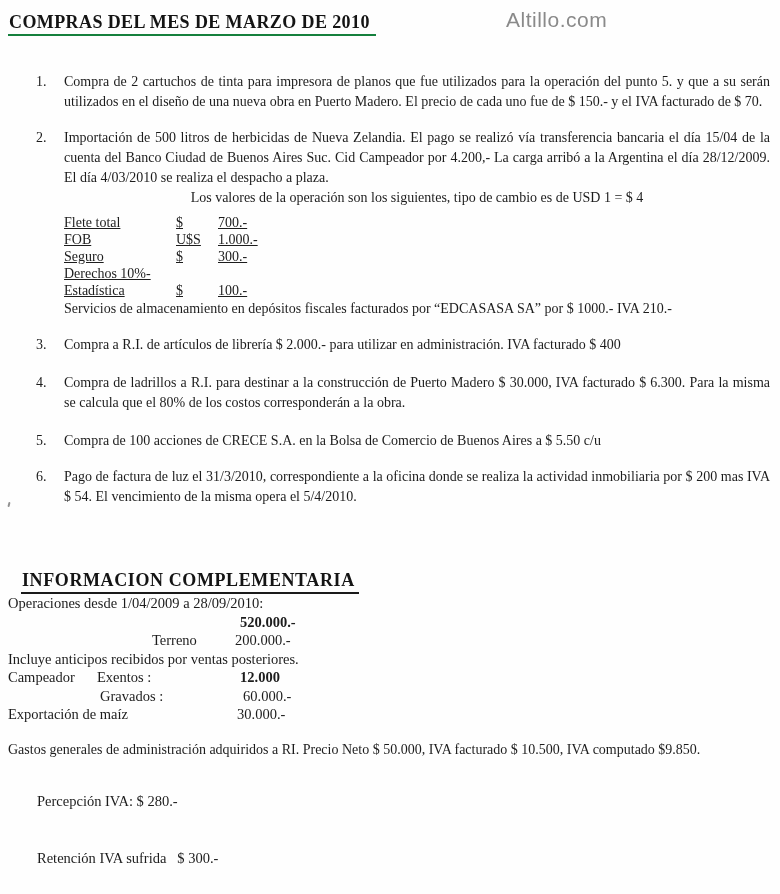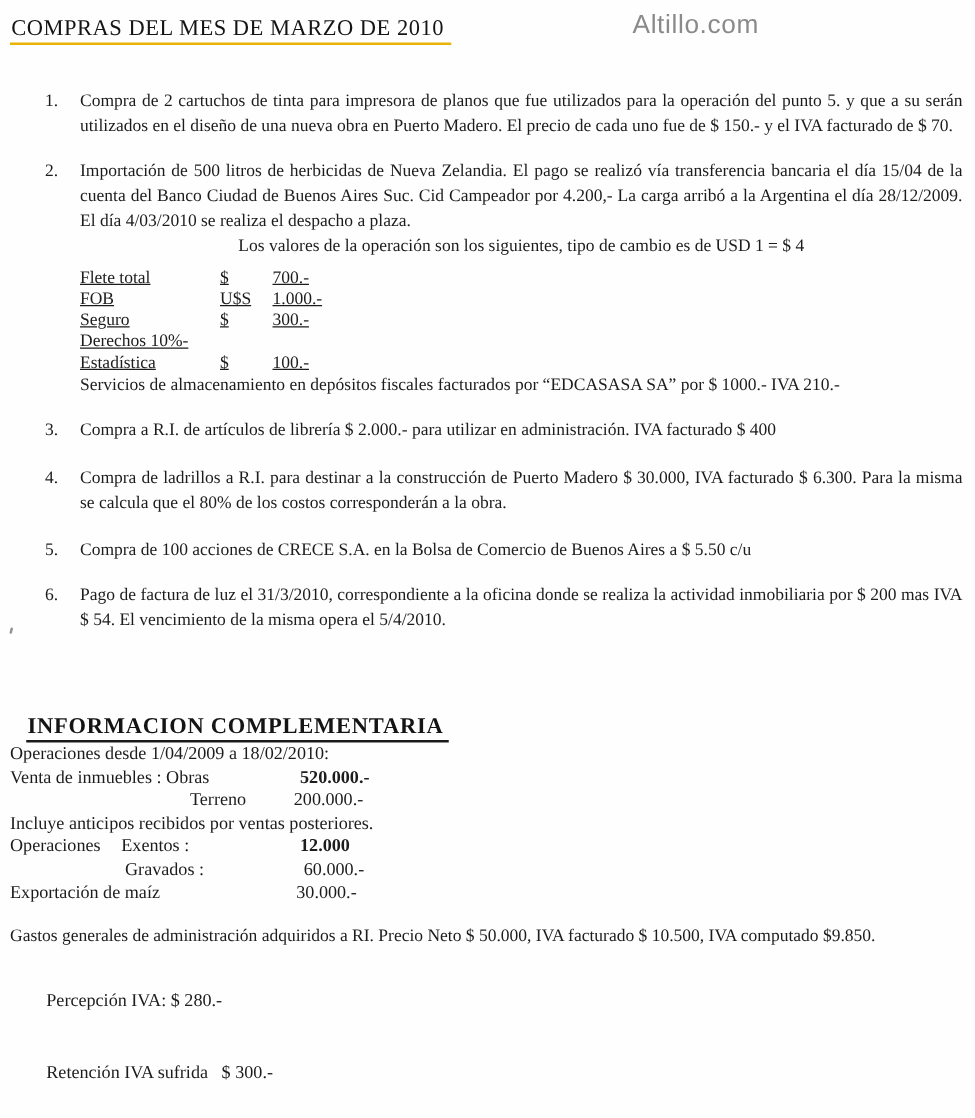--- a/index.html
+++ b/index.html
@@ -6,23 +6,23 @@
   .page {
     position:relative; width:780px; height:894px; background:#fefefe;
     font-family:"Liberation Serif", serif; font-size:14px; color:#1c1c1c;
     overflow:hidden;
   }
   .content { padding:0 10px 0 8px; }
 
   
   .doc-header { position:relative; height:34px; margin-top:12px; margin-bottom:26px; }
   .doc-title {
-    display:inline-block; margin:0; font-size:18px; font-weight:normal;
+    display:inline-block; margin:0; font-size:18px; font-weight:bold;
     letter-spacing:0.4px; color:#141414;
-    border-bottom:2px solid #eab308; padding:0 6px 1px 1px;
+    border-bottom:2px solid #15803d; padding:0 6px 1px 1px;
   }
   .watermark {
     position:absolute; left:498px; top:-4px;
     font-family:"Liberation Sans", sans-serif; font-size:21px; color:#8a8a8a;
     letter-spacing:0.5px; filter:blur(0.4px);
   }
 
   
   .li { display:flex; margin-bottom:16px; }
   .li-num { flex:0 0 28px; margin-left:28px; line-height:20px; }
@@ -153,35 +153,34 @@
         <p>Pago de factura de luz el 31/3/2010,  correspondiente a la oficina donde se realiza la actividad inmobiliaria por $ 200 mas IVA $ 54. El vencimiento de la misma opera el 5/4/2010.</p>
       </div>
     </div>
 
     <div class="sec-heading-wrap">
       <h2 class="sec-heading">INFORMACION COMPLEMENTARIA</h2>
     </div>
 
     <div class="info">
       <div class="cline">
-        <span class="lbl">Operaciones desde 1/04/2009 a 18/02/2010:</span>
-      </div>
-      <div class="cline">
-        <span class="lbl">Venta de inmuebles : Obras</span>
+        <span class="lbl">Operaciones desde 1/04/2009 a 28/09/2010:</span>
+      </div>
+      <div class="cline">
         <span class="abs p232">520.000.-</span>
       </div>
       <div class="cline">
         <span class="lbl ind144">Terreno</span>
         <span class="abs p227">200.000.-</span>
       </div>
       <div class="cline">
         <span class="lbl">Incluye anticipos recibidos por ventas posteriores.</span>
       </div>
       <div class="cline">
-        <span class="lbl">Operaciones</span>
+        <span class="lbl">Campeador</span>
         <span class="abs p89">Exentos :</span>
         <span class="abs p232">12.000</span>
       </div>
       <div class="cline">
         <span class="abs p92">Gravados :</span>
         <span class="abs p235">60.000.-</span>
       </div>
       <div class="cline">
         <span class="lbl">Exportación de maíz</span>
         <span class="abs p229">30.000.-</span>

